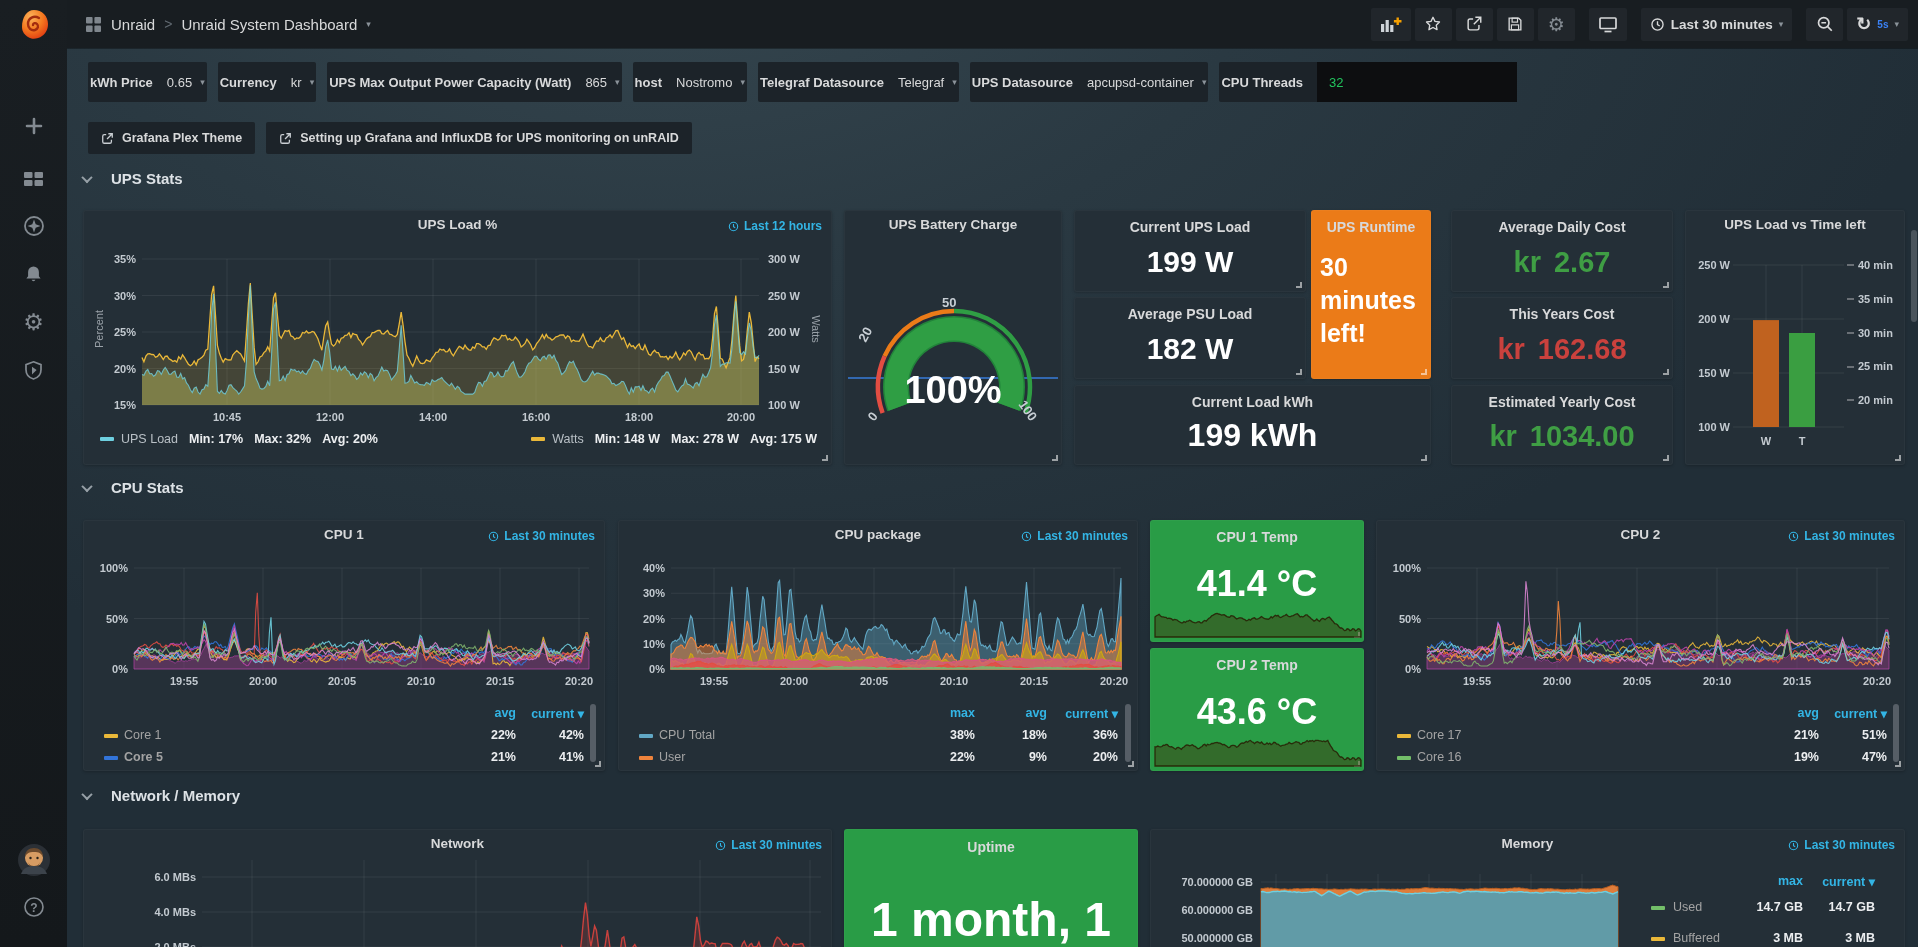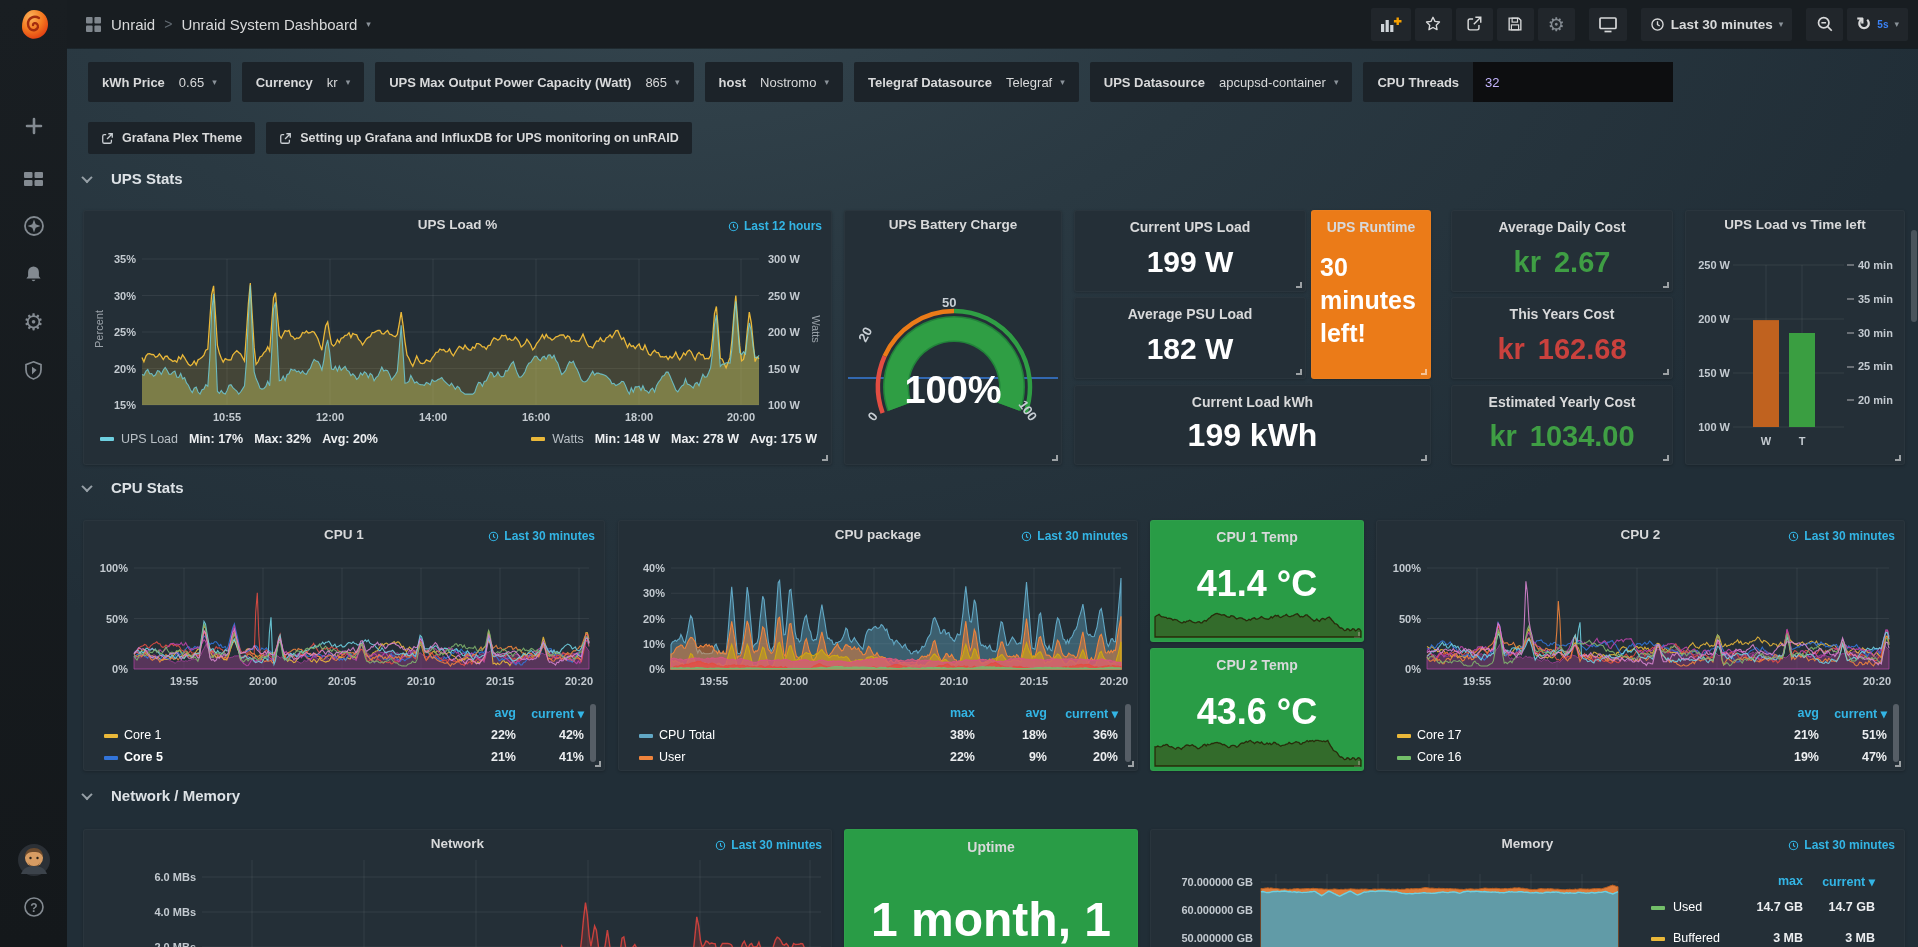--- a/index.html
+++ b/index.html
@@ -22,25 +22,25 @@
 .tb-right{margin-left:auto;display:flex;align-items:center;gap:4px}
 .tb-btn{height:33px;min-width:37px;background:#21262b;border-radius:2px;display:flex;
   align-items:center;justify-content:center;gap:6px;color:#ccd2d8;padding:0 9px}
 .tb-gap{width:6px}
 .time-label{font-size:13.5px;font-weight:bold;color:#d8d9da}
 .refresh-int{font-size:10px;font-weight:bold;color:#3b82f6}
 .uni-ic{font-size:18px;line-height:1;color:#9aa1a8}
 
 .vars{position:absolute;left:21px;top:62px;display:flex;gap:11px}
 .pill{height:40px;background:#1c2329;border-radius:2px;display:flex;align-items:center;
-  padding:0 14px;gap:14px;white-space:nowrap}
+  padding:0 2px;gap:14px;white-space:nowrap}
 .vlabel{font-weight:bold;font-size:13px;color:#d8d9da}
 .vvalue{font-size:13px;color:#d8d9da;display:flex;align-items:center;gap:8px}
 .pill.inputpill{padding-right:0;gap:0}
-.vinput{width:200px;height:40px;background:#0d0e10;border:none;outline:none;color:#c4b5fd;
+.vinput{width:200px;height:40px;background:#0d0e10;border:none;outline:none;color:#22c55e;
   font-size:13px;padding:0 12px;margin-left:14px;font-family:"Liberation Sans",sans-serif}
 .links{position:absolute;left:21px;top:122px;display:flex;gap:11px}
 .linkpill{height:32px;background:#1c2329;border-radius:2px;display:flex;align-items:center;
   padding:0 13px;gap:8px;font-size:12.5px;font-weight:bold;color:#d8d9da;white-space:nowrap}
 
 .sec{position:absolute;display:flex;align-items:center;gap:20px;color:#dde2e6;
   font-weight:bold;font-size:15px}
 .chev{width:8px;height:8px;border-left:2px solid #97a0a7;border-bottom:2px solid #97a0a7;
   transform:rotate(-45deg) translate(1px,-1px)}
 
@@ -58,21 +58,21 @@
 .rot-r{right:-20px;top:112px;transform:rotate(90deg)}
 
 .leg-inline{position:absolute;left:16px;right:14px;top:221px;display:flex;
   justify-content:space-between;font-size:12.5px;align-items:center}
 .leg-item{display:flex;align-items:center;gap:7px}
 .lmark{width:14px;height:4px;border-radius:1px;display:inline-block}
 .lname{color:#b9c0c6}
 .lstat{color:#eceef0;font-weight:bold;margin-left:4px}
 .lhead{position:absolute;font-size:12.5px;font-weight:bold;color:#33b5e5;width:76px;text-align:right}
 .lval{position:absolute;font-size:12.5px;font-weight:bold;color:#eceef0;width:76px;text-align:right}
-.lname2{position:absolute;font-size:12.5px;color:#ffffff}
+.lname2{position:absolute;font-size:12.5px;color:#a3a3a3}
 .lmark2{position:absolute;width:14px;height:4px;border-radius:1px}
 .lscroll{position:absolute;width:6px;border-radius:3px;background:#565e66}
 .rdash{position:absolute;width:7px;height:2px;background:#6a7076}
 
 .stat-title{position:absolute;top:8px;left:0;right:0;text-align:center;font-size:14px;
   font-weight:bold;color:#d8d9da}
 .stat-value{position:absolute;left:0;right:0;text-align:center;font-weight:bold;color:#fff}
 .cost{display:flex;justify-content:center;gap:13px}
 .green-v{color:#3f9e44}.red-v{color:#c9413d}
 .panel.orange{background:#eb7b18}
@@ -339,21 +339,21 @@
     <div class="tick" style="top: 48px; transform: translateY(-50%); left: 0px; width: 52px; text-align: right;">35%</div>
         <div class="tick" style="top: 84.5px; transform: translateY(-50%); left: 0px; width: 52px; text-align: right;">30%</div>
         <div class="tick" style="top: 121px; transform: translateY(-50%); left: 0px; width: 52px; text-align: right;">25%</div>
         <div class="tick" style="top: 157.5px; transform: translateY(-50%); left: 0px; width: 52px; text-align: right;">20%</div>
         <div class="tick" style="top: 194px; transform: translateY(-50%); left: 0px; width: 52px; text-align: right;">15%</div>
         <div class="tick" style="top: 48px; transform: translateY(-50%); left: 684px; width: 58px; text-align: left;">300 W</div>
         <div class="tick" style="top: 84.5px; transform: translateY(-50%); left: 684px; width: 58px; text-align: left;">250 W</div>
         <div class="tick" style="top: 121px; transform: translateY(-50%); left: 684px; width: 58px; text-align: left;">200 W</div>
         <div class="tick" style="top: 157.5px; transform: translateY(-50%); left: 684px; width: 58px; text-align: left;">150 W</div>
         <div class="tick" style="top: 194px; transform: translateY(-50%); left: 684px; width: 58px; text-align: left;">100 W</div>
-        <div class="tick" style="left: 143px; top: 200px; transform: translateX(-50%);">10:55</div>
+        <div class="tick" style="left: 143px; top: 200px; transform: translateX(-50%);">10:45</div>
         <div class="tick" style="left: 246px; top: 200px; transform: translateX(-50%);">12:00</div>
         <div class="tick" style="left: 349px; top: 200px; transform: translateX(-50%);">14:00</div>
         <div class="tick" style="left: 452px; top: 200px; transform: translateX(-50%);">16:00</div>
         <div class="tick" style="left: 555px; top: 200px; transform: translateX(-50%);">18:00</div>
         <div class="tick" style="left: 657px; top: 200px; transform: translateX(-50%);">20:00</div>
         <svg class="abs" width="617" height="146" viewBox="0 0 617 146" style="left: 58px; top: 48px;">
           <line x1="85" y1="0" x2="85" y2="146" stroke="rgba(255,255,255,0.07)" stroke-width="1"></line>
           <line x1="188" y1="0" x2="188" y2="146" stroke="rgba(255,255,255,0.07)" stroke-width="1"></line>
           <line x1="291" y1="0" x2="291" y2="146" stroke="rgba(255,255,255,0.07)" stroke-width="1"></line>
           <line x1="394" y1="0" x2="394" y2="146" stroke="rgba(255,255,255,0.07)" stroke-width="1"></line>

